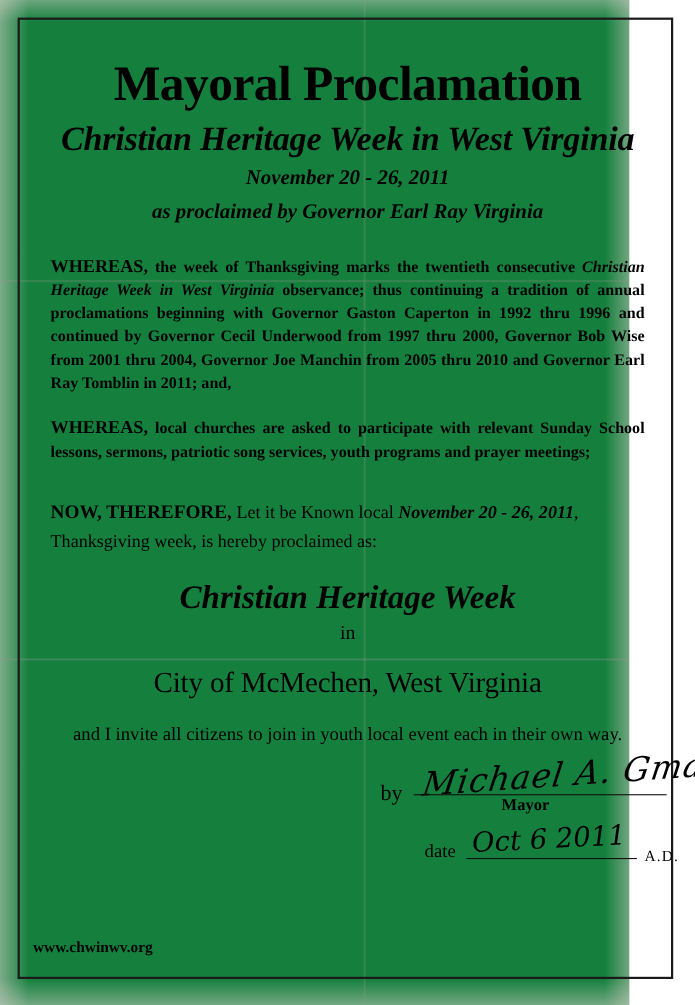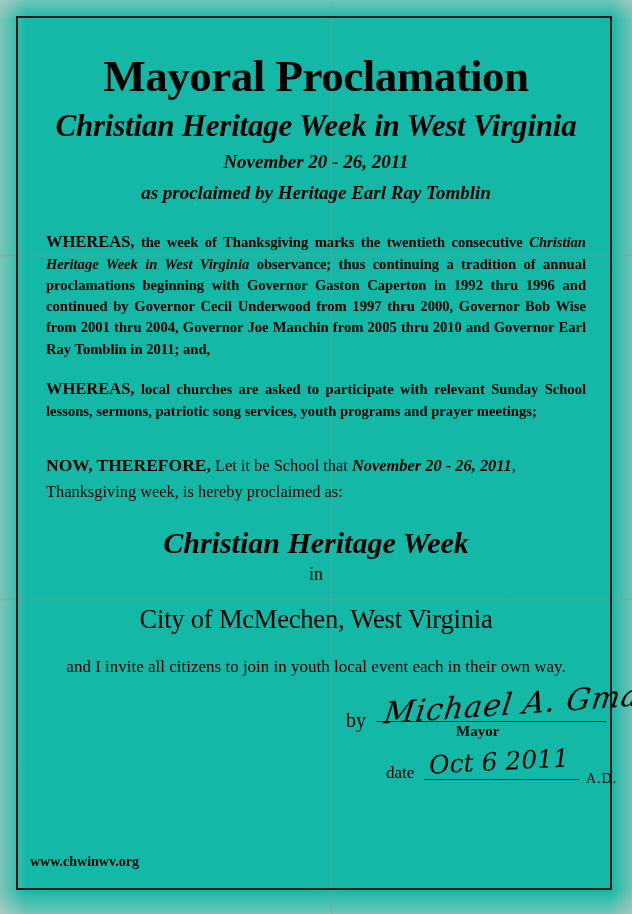--- a/index.html
+++ b/index.html
@@ -11,23 +11,23 @@
     width: 632px;
     height: 914px;
     font-family: "Liberation Serif", serif;
     color: #000000;
     position: relative;
     overflow: hidden;
   }
   .page {
     position: absolute;
     left: 0; top: 0;
-    width: 632px;
+    width: 572px;
     height: 914px;
-    background: #14b8a6;
+    background: #15803d;
   }
   
   .paper-shade {
     position: absolute;
     left: 0; top: 0; right: 0; bottom: 0;
     background:
       linear-gradient(90deg, rgba(210,208,200,0.55) 0px, rgba(255,255,255,0) 26px),
       linear-gradient(270deg, rgba(205,203,195,0.5) 0px, rgba(255,255,255,0) 22px),
       linear-gradient(180deg, rgba(215,213,206,0.45) 0px, rgba(255,255,255,0) 20px),
       linear-gradient(0deg, rgba(210,208,200,0.5) 0px, rgba(255,255,255,0) 24px);
@@ -243,33 +243,33 @@
 
   <div class="content">
 
     <div class="title">Mayoral Proclamation</div>
 
 
     <div class="subtitle-big">Christian Heritage Week in West Virginia</div>
 
     <div class="dates">November 20 - 26, 2011</div>
 
-    <div class="proclaimed-by">as proclaimed by Heritage Earl Ray Tomblin</div>
+    <div class="proclaimed-by">as proclaimed by Governor Earl Ray Virginia</div>
 
     <p class="para p1">
       <span class="lead">WHEREAS,</span><span> the week of Thanksgiving marks the twentieth consecutive </span><span class="ital">Christian Heritage Week in West Virginia</span><span> observance; thus continuing a tradition of annual proclamations beginning with Governor Gaston Caperton in 1992 thru 1996 and continued by Governor Cecil Underwood from 1997 thru 2000, Governor Bob Wise from 2001 thru 2004, Governor Joe Manchin from 2005 thru 2010 and Governor Earl Ray Tomblin in 2011; and,</span>
     </p>
 
 
     <p class="para p3">
       <span class="lead">WHEREAS,</span><span class="body-light"> local churches are asked to participate with relevant Sunday School lessons, sermons, patriotic song services, youth programs and prayer meetings;</span>
     </p>
 
     <p class="nowtherefore">
-      <span class="lead2">NOW, THEREFORE,</span><span class="nt-rest"> Let it be School that </span><span class="ital nt-rest" style="font-weight:bold;">November 20 - 26, 2011</span><span class="nt-rest">, Thanksgiving week, is hereby proclaimed as:</span>
+      <span class="lead2">NOW, THEREFORE,</span><span class="nt-rest"> Let it be Known local </span><span class="ital nt-rest" style="font-weight:bold;">November 20 - 26, 2011</span><span class="nt-rest">, Thanksgiving week, is hereby proclaimed as:</span>
     </p>
 
     <div class="chw-line">Christian Heritage Week</div>
     <div class="in-line">in</div>
     <div class="city-line">City of McMechen, West Virginia</div>
 
     <div class="invite">and I invite all citizens to join in youth local event each in their own way.</div>
 
     <div class="sign-block">
       <span class="by-row">by</span>

